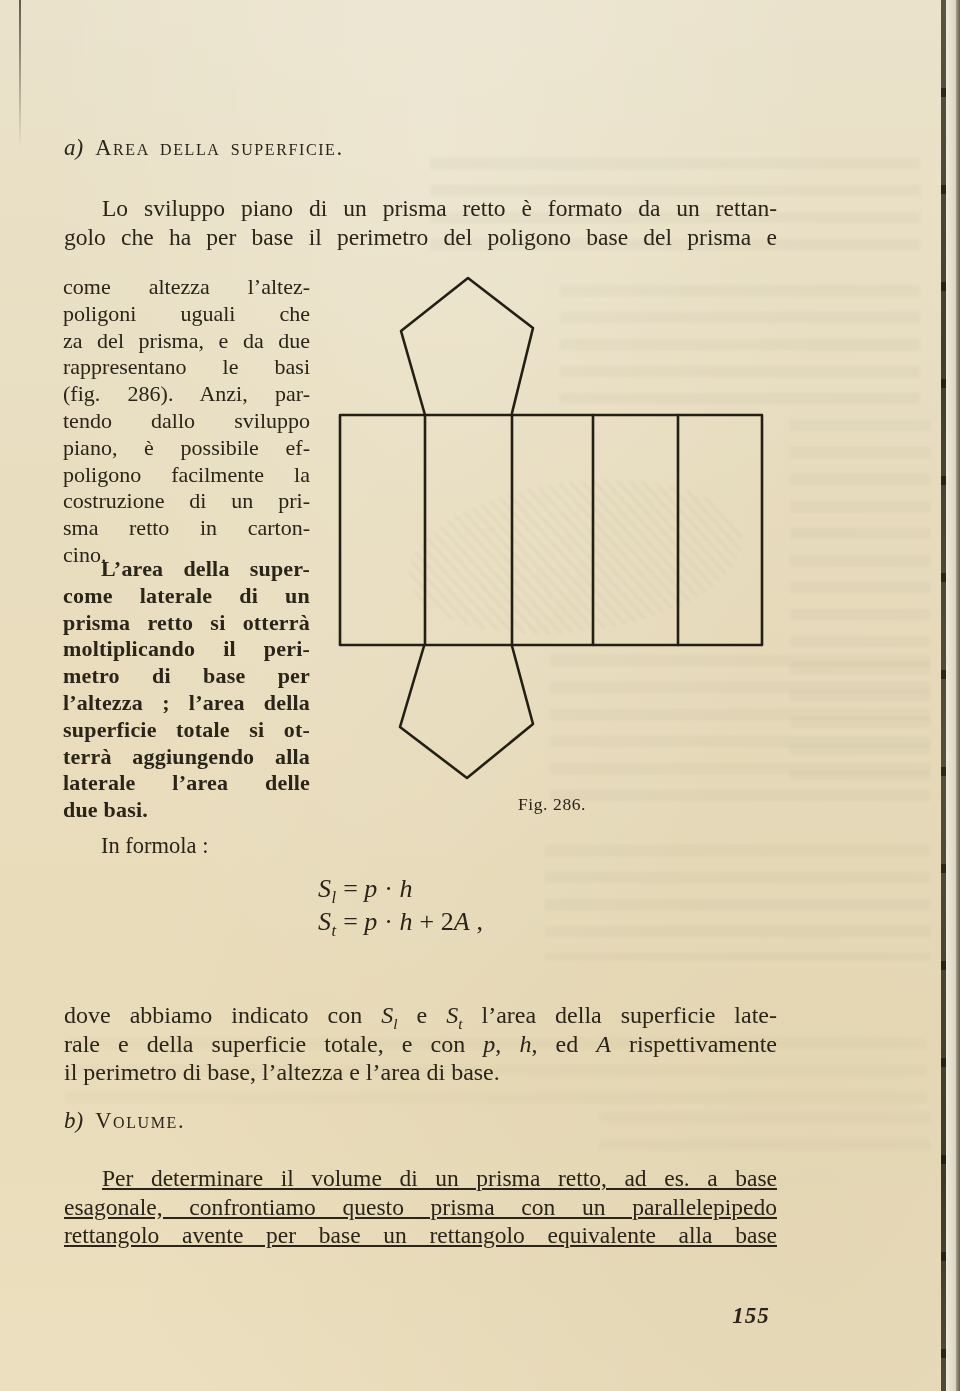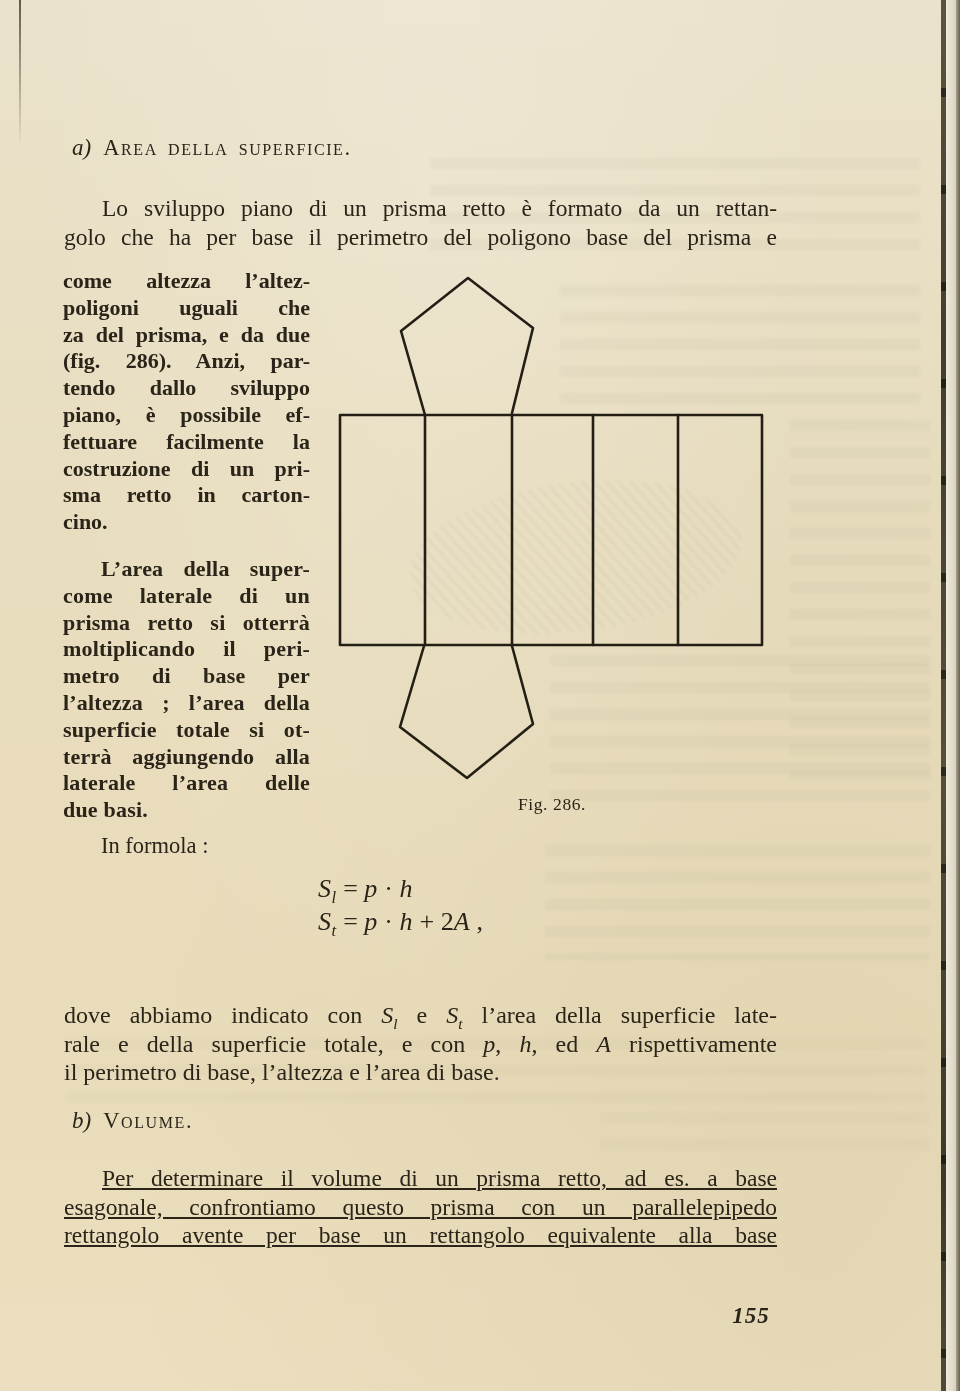--- a/index.html
+++ b/index.html
@@ -18,40 +18,40 @@
   .block { position:absolute; }
   .block .jl { overflow:hidden; text-align:justify; }
   .block .jl::after { content:""; display:inline-block; width:100%; height:0; vertical-align:top; }
   .block.last-plain .jl:last-child { text-align:left; }
   .block.last-plain .jl:last-child::after { width:0; }
   .block.indent-first .jl:first-child { text-indent:38px; }
 
   #intro   { left:64px; top:194px; width:713px; font-size:23.5px; }
   #intro .jl { height:29px; line-height:29px; }
 
-  #lc-normal { left:63px; top:268px; width:247px; font-size:22px;font-weight:bold; }
+  #lc-normal { left:63px; top:274px; width:247px; font-size:22px; }
   #lc-normal .jl { height:26.8px; line-height:26.8px; }
 
   #lc-bold { left:63px; top:556px; width:247px; font-size:22px; font-weight:700; letter-spacing:.2px; }
   #lc-bold .jl { height:26.8px; line-height:26.8px; }
 
   #formola-line { position:absolute; left:63px; top:833px; width:247px; font-size:22.5px; text-indent:38px; }
 
   #formulas { position:absolute; left:318px; top:872px; font-size:26px; }
   #formulas .f-line { height:33px; line-height:33px; white-space:nowrap; }
   #formulas i { letter-spacing:.5px; }
   sub { font-size:64%; }
 
   #where { left:64px; top:968px; width:713px; font-size:24px;margin-top:33px; }
   #where .jl { height:28.5px; line-height:28.5px; }
 
   #volume { left:64px; top:1164px; width:713px; font-size:23.5px;text-decoration:underline; }
   #volume .jl { height:28.5px; line-height:28.5px; }
 
-  .heading { position:absolute; white-space:nowrap;margin-left:8px; }
+  .heading { position:absolute; white-space:nowrap; }
   #heading-a { left:64px; top:135px; }
   #heading-b { left:64px; top:1108px; }
   .hprefix { font-style:italic; font-size:23px; margin-right:12px; }
   .hcaps { font-variant:small-caps; font-size:22.5px; letter-spacing:1.6px; word-spacing:3px; }
 
   #fig-caption { position:absolute; left:462px; top:794px; width:180px; text-align:center;
                  font-size:17.5px; letter-spacing:.6px; }
 
   #page-number { position:absolute; left:706px; top:1268px; width:90px; text-align:center;
                  font-size:23px; font-style:italic; font-weight:700; letter-spacing:1px;margin-top:35px; }
@@ -116,24 +116,25 @@
 
   <div class="block indent-first" id="intro">
       <div class="jl">Lo sviluppo piano di un prisma retto è formato da un rettan-</div>
       <div class="jl">golo che ha per base il perimetro del poligono base del prisma e</div>
     </div>
 
   <div class="block last-plain" id="lc-normal">
       <div class="jl">come altezza l’altez-</div>
       <div class="jl">poligoni uguali che</div>
       <div class="jl">za del prisma, e da due</div>
+      <div class="jl">rappresentano le basi</div>
       <div class="jl">(fig. 286). Anzi, par-</div>
       <div class="jl">tendo dallo sviluppo</div>
       <div class="jl">piano, è possibile ef-</div>
-      <div class="jl">fettuare facilmente la</div>
+      <div class="jl">poligono facilmente la</div>
       <div class="jl">costruzione di un pri-</div>
       <div class="jl">sma retto in carton-</div>
       <div class="jl">cino.</div>
     </div>
   <div class="block last-plain indent-first" id="lc-bold">
       <div class="jl">L’area della super-</div>
       <div class="jl">come laterale di un</div>
       <div class="jl">prisma retto si otterrà</div>
       <div class="jl">moltiplicando il peri-</div>
       <div class="jl">metro di base per</div>

